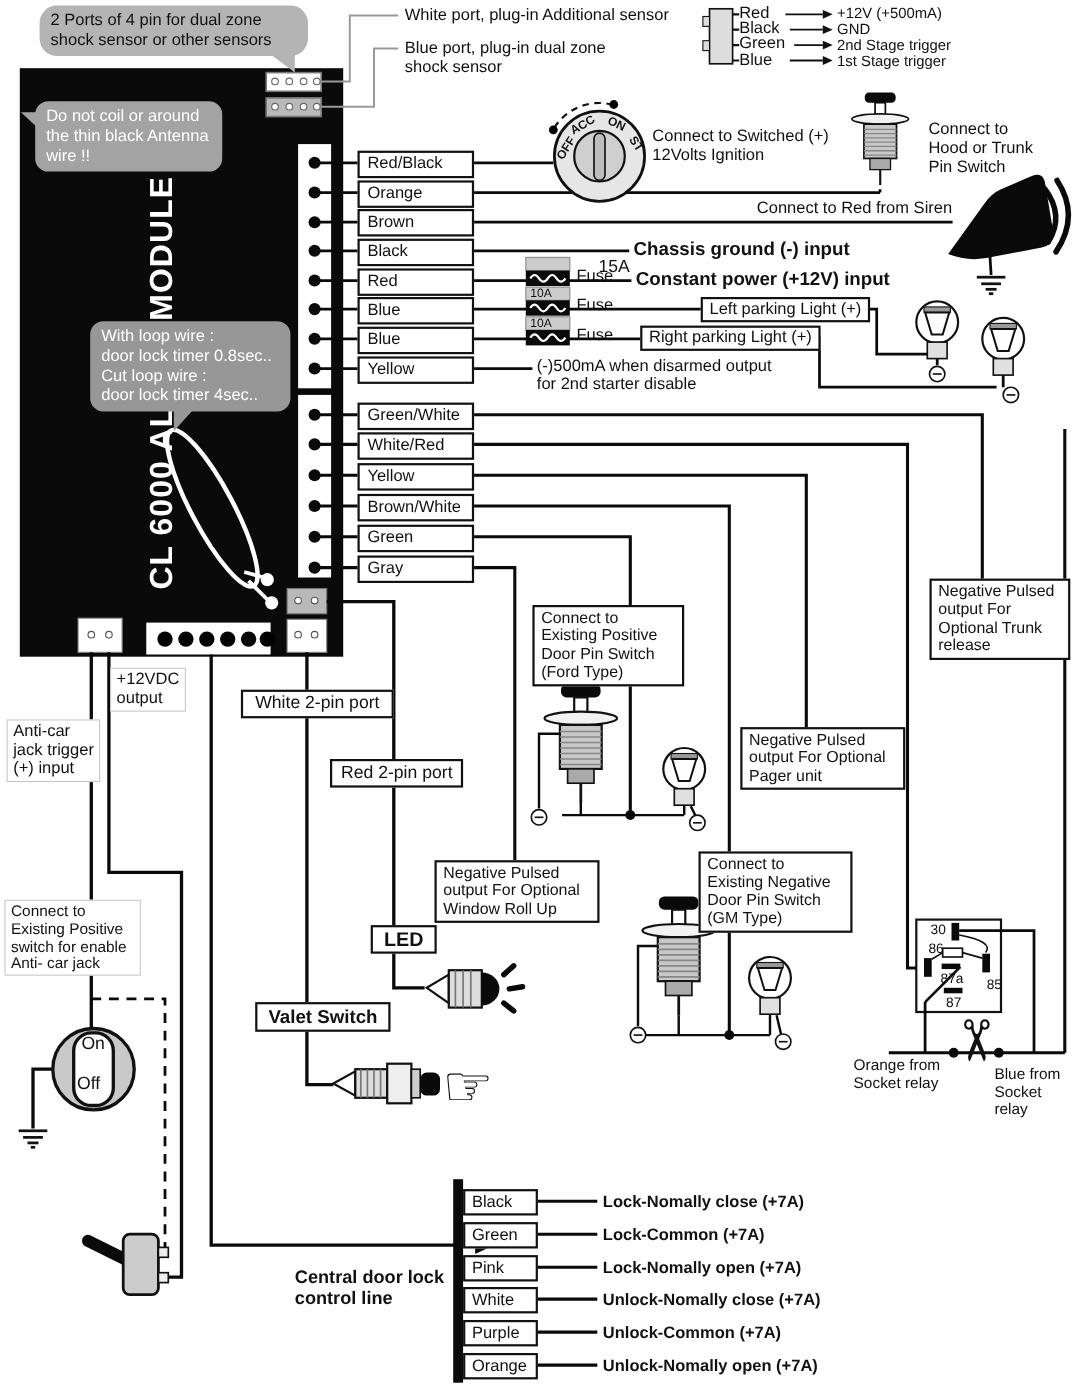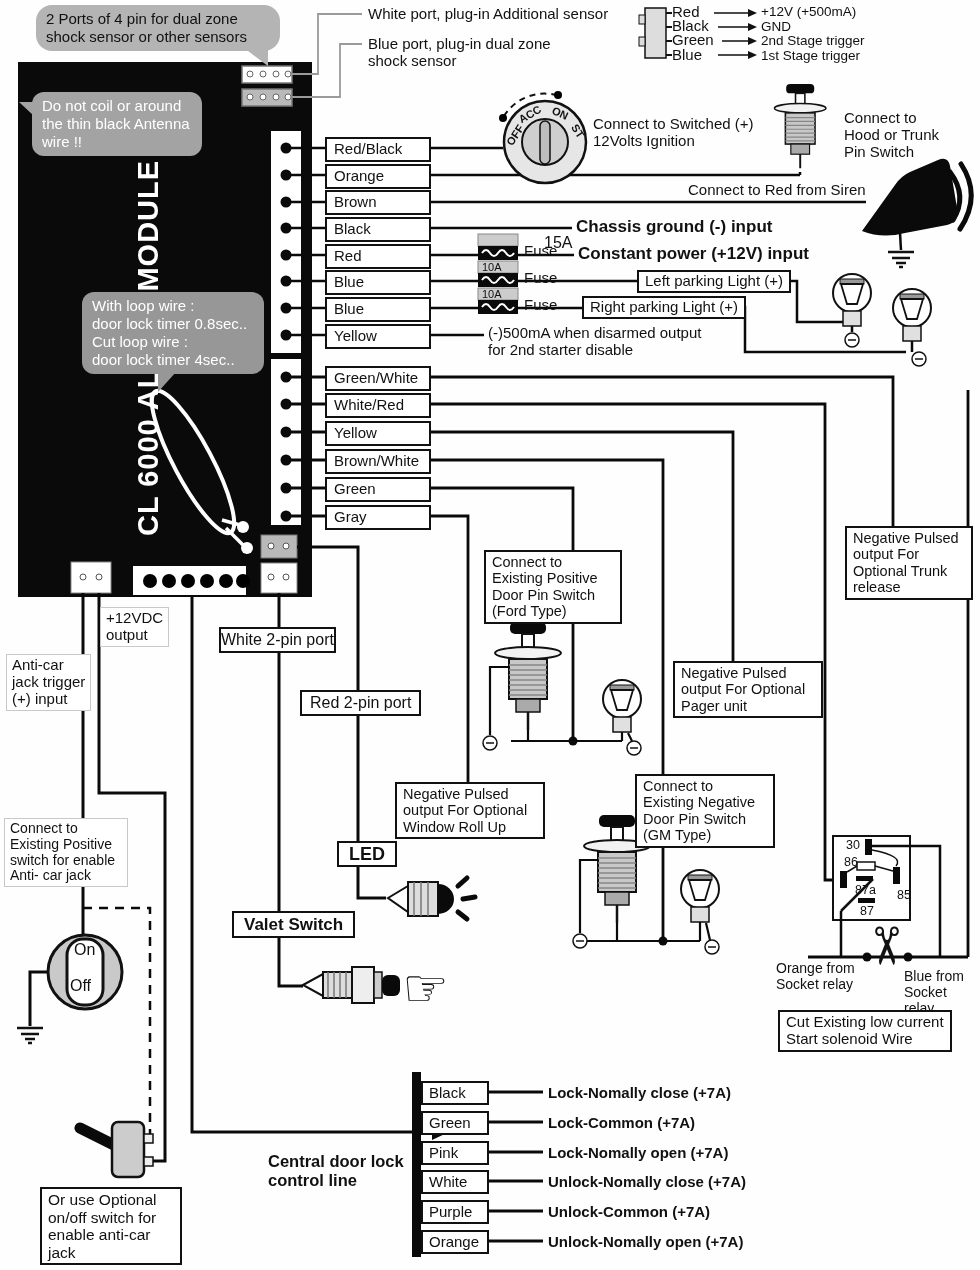--- a/index.html
+++ b/index.html
@@ -371,57 +371,51 @@
 output For Optional
 Pager unit</div>
 <div class="lbl boxed" style="left:635px;top:774px;width:124px;font-size:14.5px;">Connect to
 Existing Negative
 Door Pin Switch
 (GM Type)</div>
 <div class="lbl boxed" style="left:395px;top:782px;width:134px;font-size:14.5px;">Negative Pulsed
 output For Optional
 Window Roll Up</div>
 
-<div class="lbl boxed" style="left:219px;top:627px;font-size:16px;padding:2px 0;">White 2-pin port</div>
+<div class="lbl boxed" style="left:219px;top:627px;font-size:16px;padding:2px 11px;">White 2-pin port</div>
 <div class="lbl boxed" style="left:300px;top:690px;font-size:16px;padding:2px 8px;">Red 2-pin port</div>
 <div class="lbl thinbox" style="left:100px;top:607px;font-size:15px;">+12VDC
 output</div>
 <div class="lbl thinbox" style="left:6px;top:654px;font-size:15px;">Anti-car
 jack trigger
 (+) input</div>
 <div class="lbl thinbox" style="left:4px;top:818px;width:112px;font-size:14px;">Connect to
 Existing Positive
 switch for enable
 Anti- car jack</div>
-<div class="lbl boxed" style="left:40px;top:1187px;width:126px;font-size:15.5px;">Or use Optional
-on/off switch for
-enable anti-car
-jack</div>
 
 <div class="lbl boxed b" style="left:337px;top:841px;font-size:18px;padding:1px 10px;">LED</div>
 <div class="lbl boxed b" style="left:232px;top:911px;font-size:17px;padding:2px 10px;">Valet Switch</div>
 
 <div class="lbl plain" style="left:74px;top:941px;font-size:16px;">On</div>
 <div class="lbl plain" style="left:70px;top:977px;font-size:16px;">Off</div>
 
 <div class="relaypin" style="left:846px;top:838px;">30</div>
 <div class="relaypin" style="left:828px;top:855px;padding-left:16px;">86</div>
 <div class="relaypin" style="left:855px;top:883px;">87a</div>
 <div class="relaypin" style="left:897px;top:888px;">85</div>
 <div class="relaypin" style="left:860px;top:904px;">87</div>
 
 <div class="glyph" style="left:864px;top:916px;font-size:52px;transform:rotate(90deg);">✂</div>
 <div class="glyph" style="left:402px;top:958px;font-size:52px;">☞</div>
 
 <div class="lbl plain" style="left:776px;top:961px;font-size:14px;">Orange from
 Socket relay</div>
 <div class="lbl plain" style="left:904px;top:969px;font-size:14px;">Blue from
 Socket relay</div>
-<div class="lbl boxed" style="left:778px;top:1010px;font-size:15px;">Cut Existing low current
-Start solenoid Wire</div>
 
 <div class="lbl plain b" style="left:268px;top:1152px;font-size:16.5px;">Central door lock
 control line</div>
 
 <div class="dlbox" style="left:421px;top:1081px;">Black</div>
 <div class="dlbox" style="left:421px;top:1111px;">Green</div>
 <div class="dlbox" style="left:421px;top:1141px;">Pink</div>
 <div class="dlbox" style="left:421px;top:1170px;">White</div>
 <div class="dlbox" style="left:421px;top:1200px;">Purple</div>
 <div class="dlbox" style="left:421px;top:1230px;">Orange</div>

